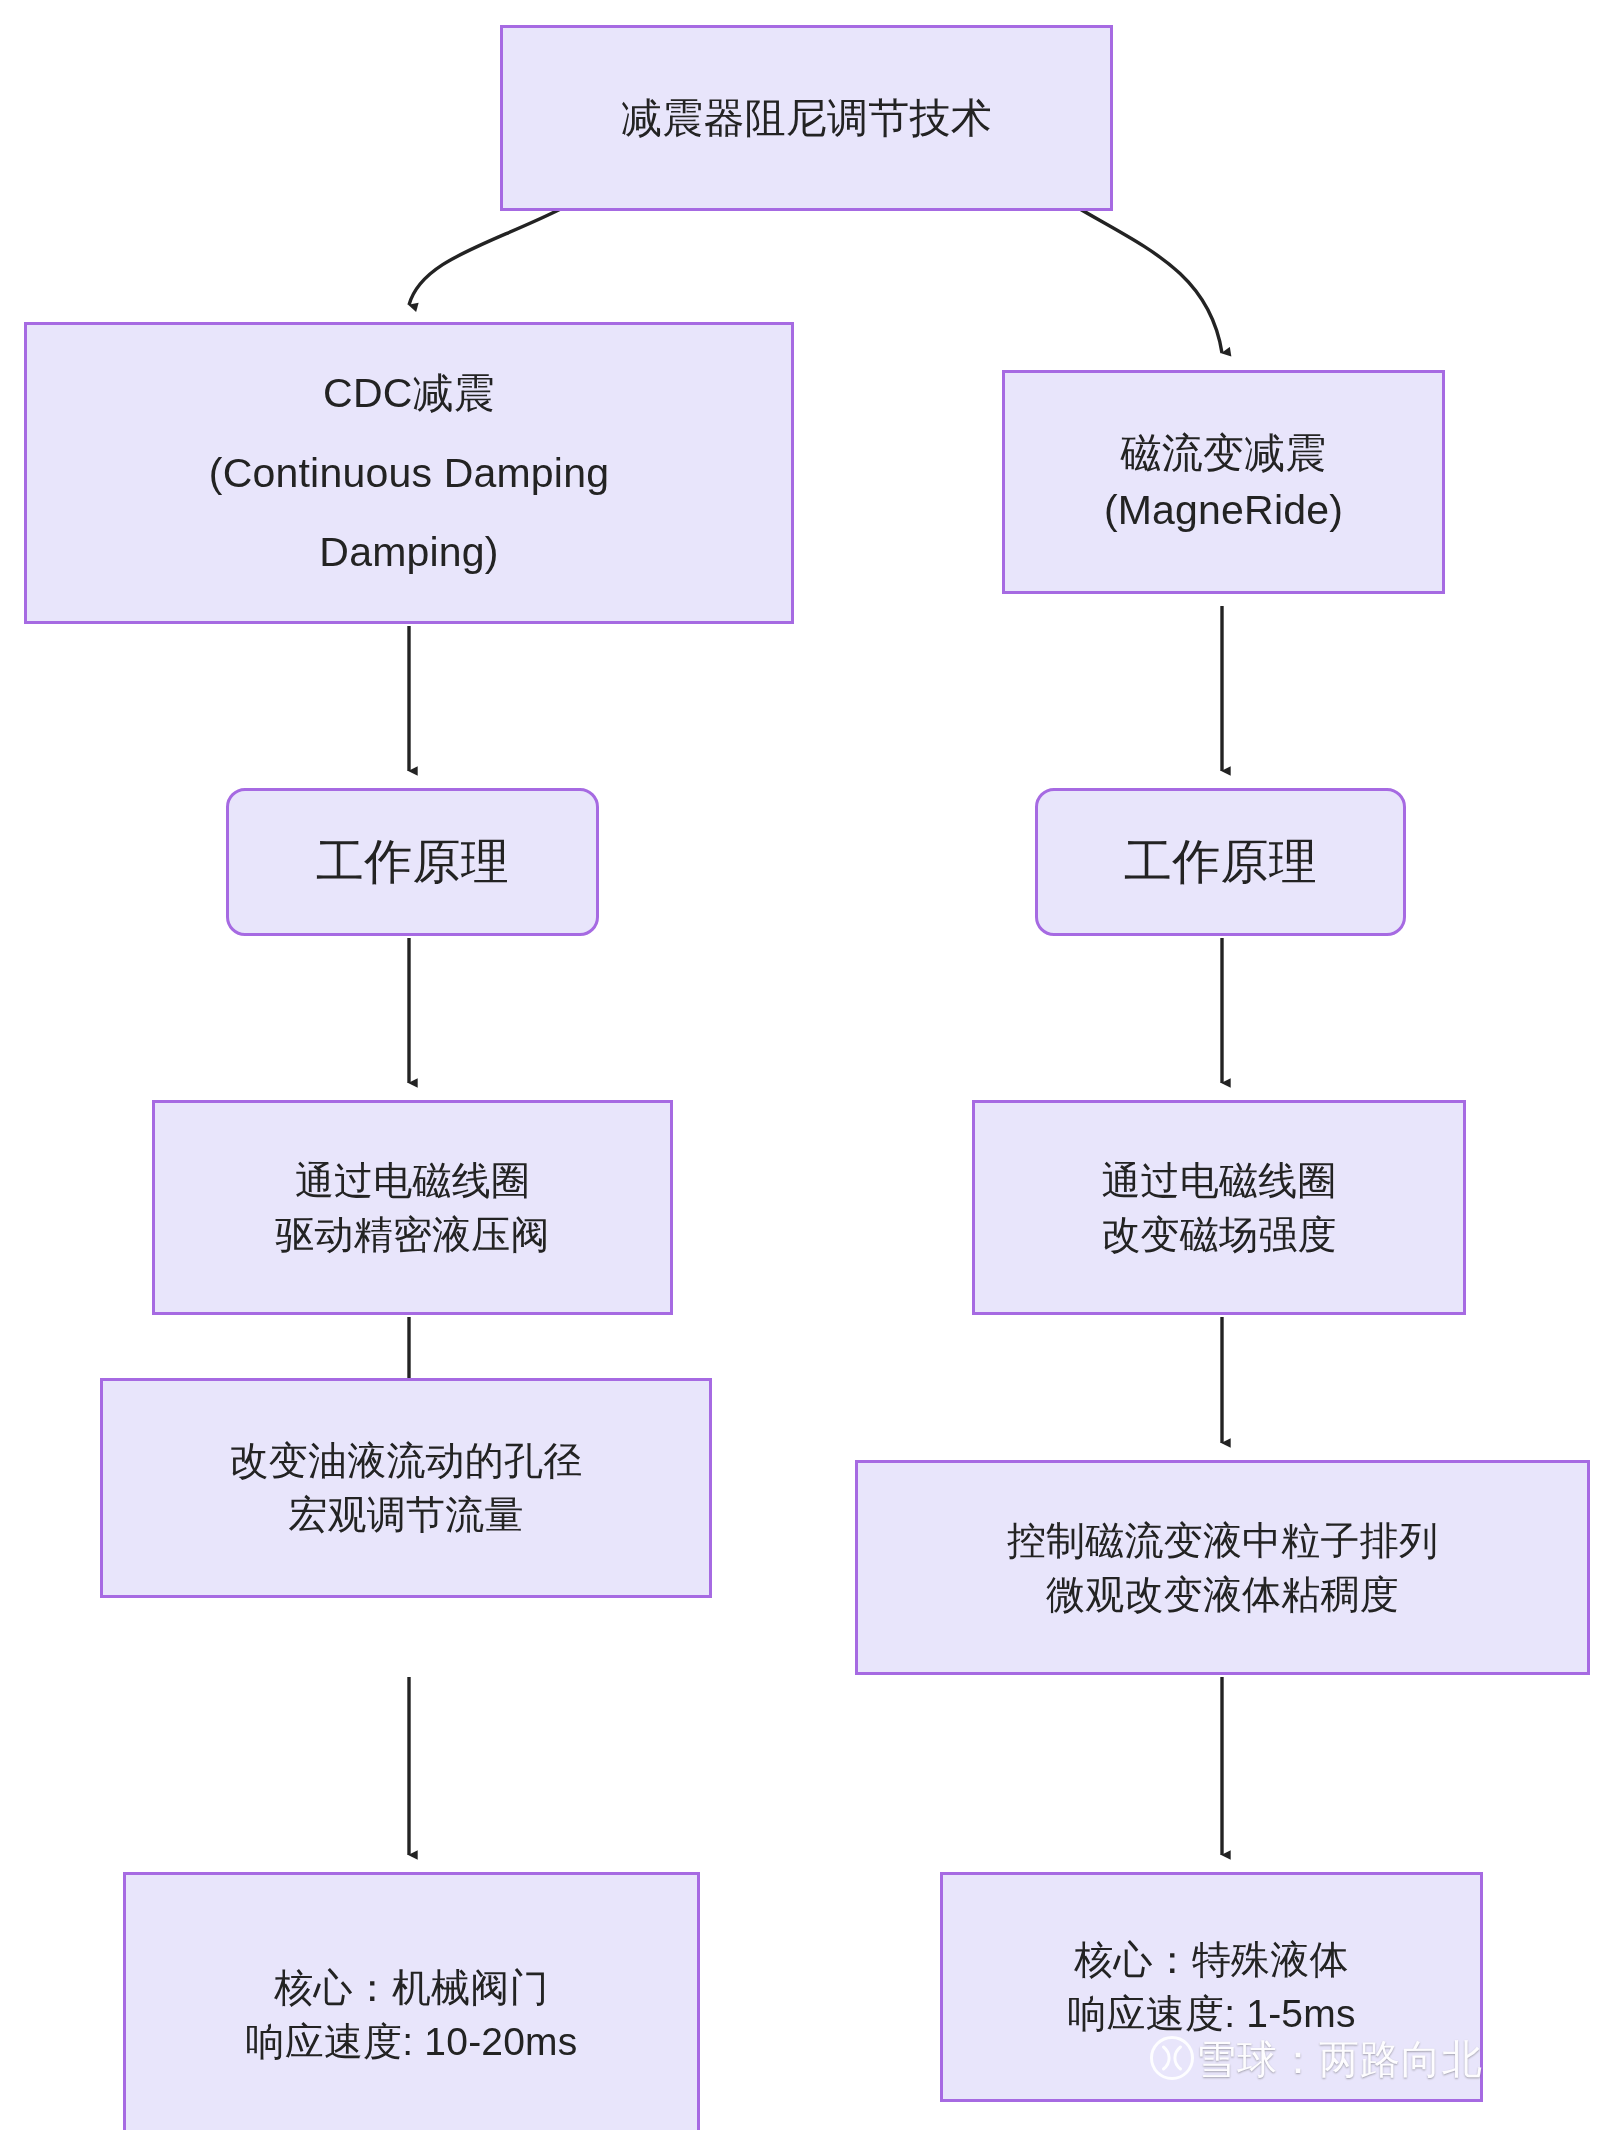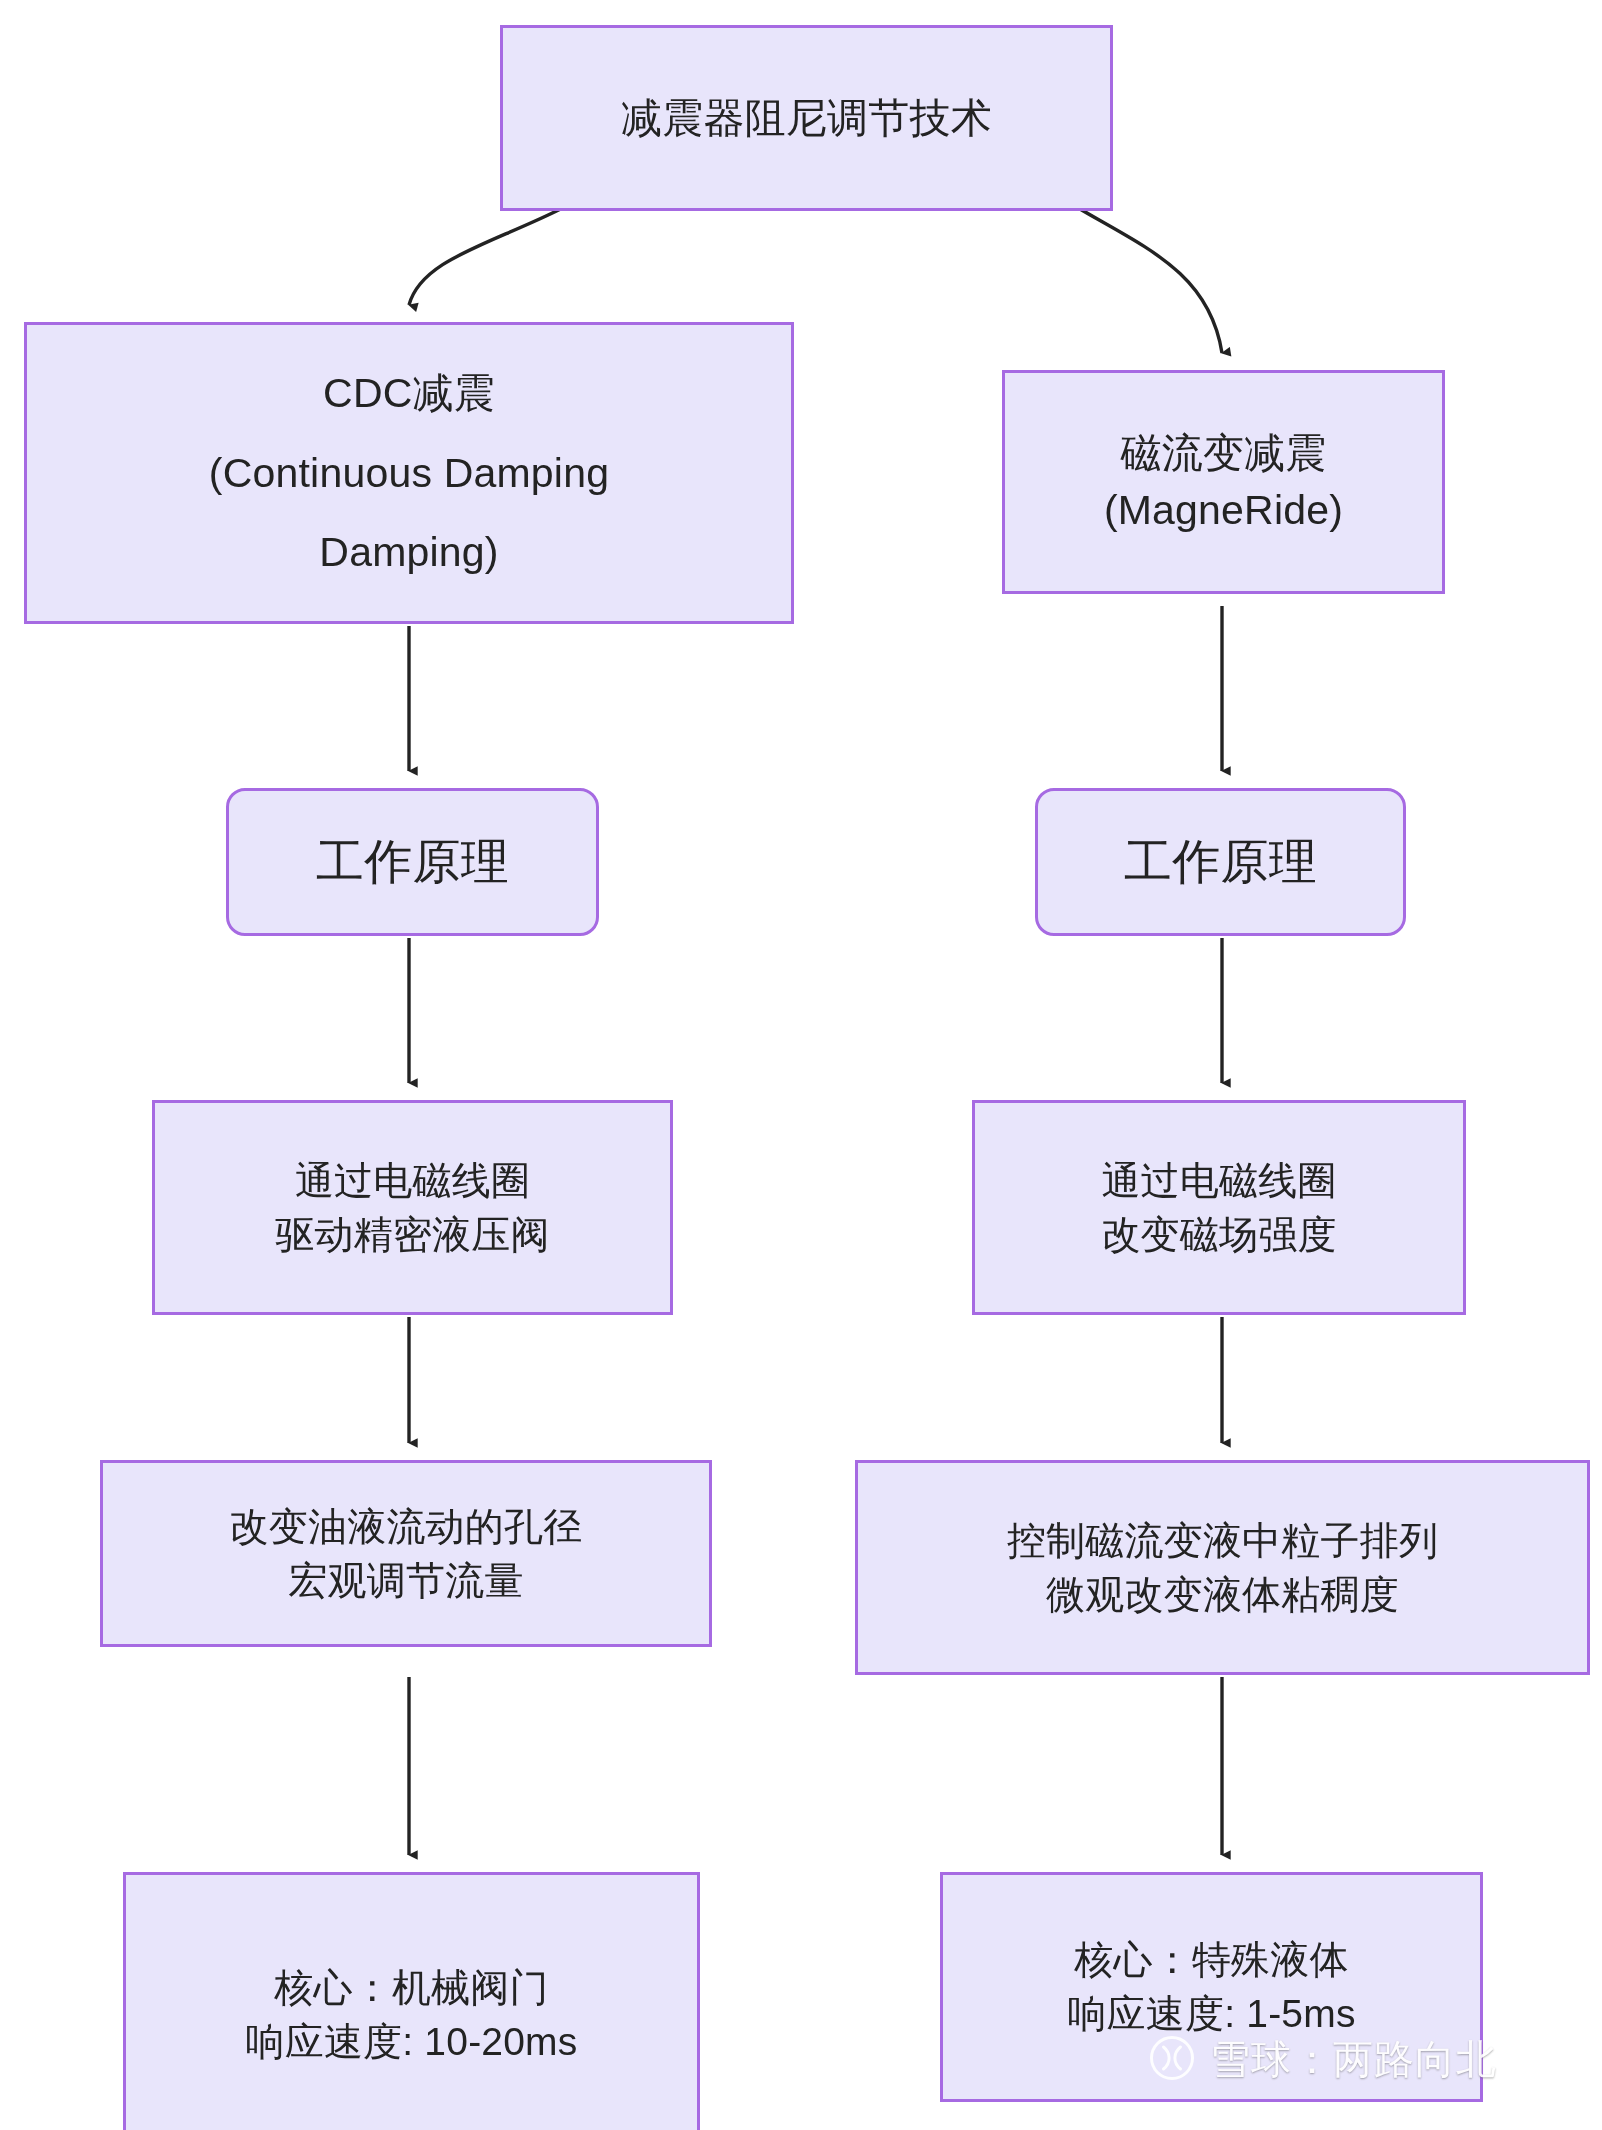--- a/index.html
+++ b/index.html
@@ -50,33 +50,33 @@
   .f-body  { font-size: 39px; }
 
   
   #n-root      { left: 500px;  top: 25px;   width: 613px;  height: 186px; }
   #n-cdc       { left: 24px;   top: 322px;  width: 770px;  height: 302px; gap: 23px; }
   #n-mr        { left: 1002px; top: 370px;  width: 443px;  height: 224px; }
   #n-princ-l   { left: 226px;  top: 788px;  width: 373px;  height: 148px; }
   #n-princ-r   { left: 1035px; top: 788px;  width: 371px;  height: 148px; }
   #n-mech-l    { left: 152px;  top: 1100px; width: 521px;  height: 215px; }
   #n-mech-r    { left: 972px;  top: 1100px; width: 494px;  height: 215px; }
-  #n-effect-l  { left: 100px;  top: 1460px; width: 612px;  height: 187px; }
+  #n-effect-l  { left: 100px;  top: 1378px; width: 612px;  height: 220px; }
   #n-effect-r  { left: 855px;  top: 1460px; width: 735px;  height: 215px; }
   #n-core-l    { left: 123px;  top: 1872px; width: 577px;  height: 286px; }
   #n-core-r    { left: 940px;  top: 1872px; width: 543px;  height: 230px; }
 
   
   #watermark {
     position: absolute;
     left: 1148px;
     top: 2032px;
     display: flex;
     align-items: center;
-    gap: 14px;
+    gap: 0;
     z-index: 5;
     pointer-events: none;
   }
   #watermark .wm-text {
     font-size: 40px;
     color: #ffffff;
     opacity: 0.92;
     text-shadow: 0 1px 2px rgba(90,90,90,0.55);
     white-space: nowrap;
     letter-spacing: 1px;

